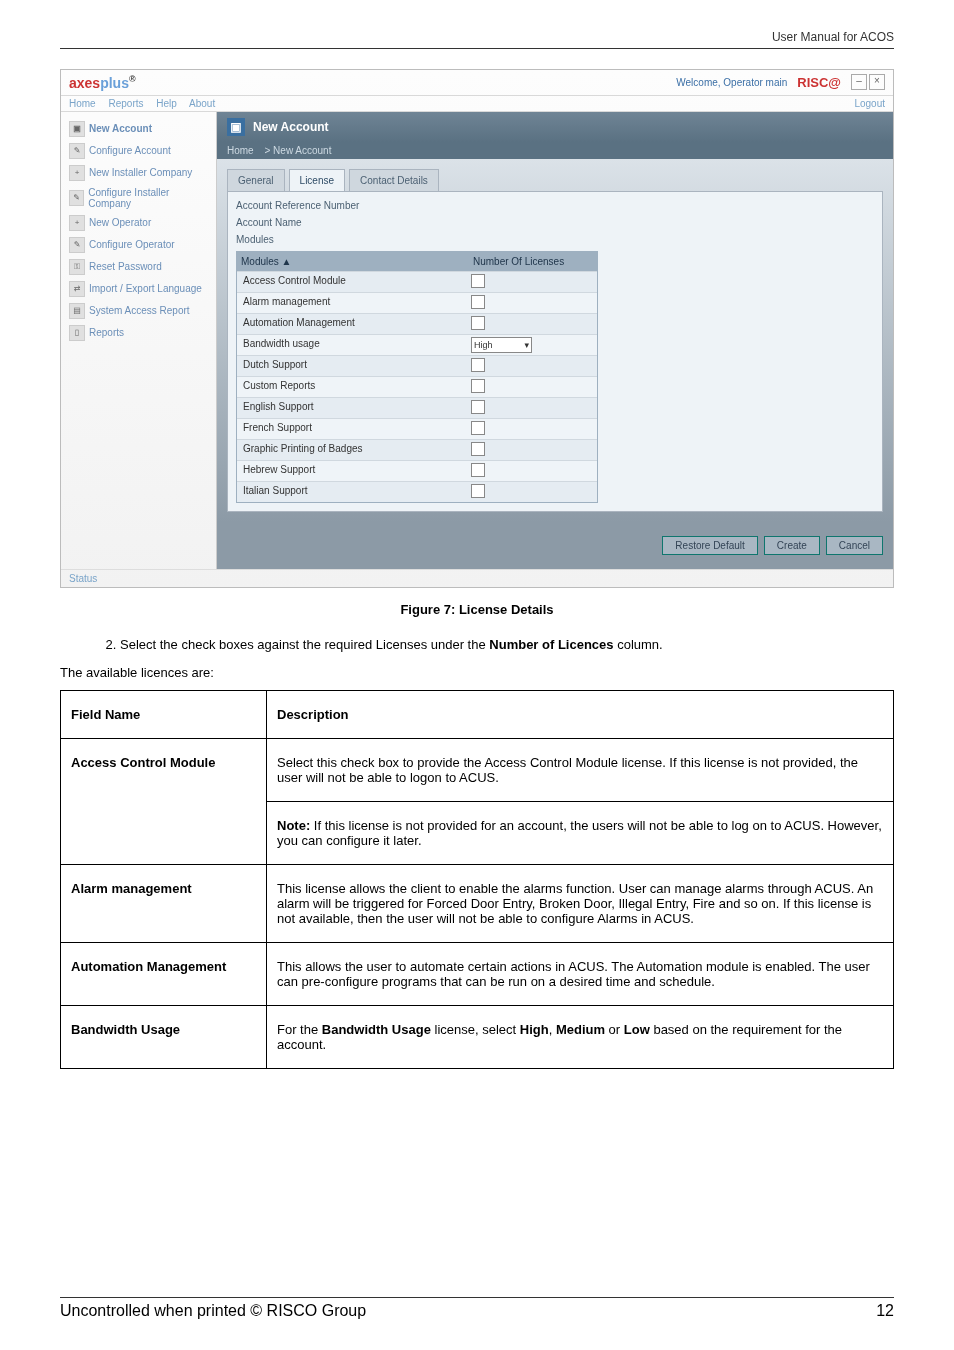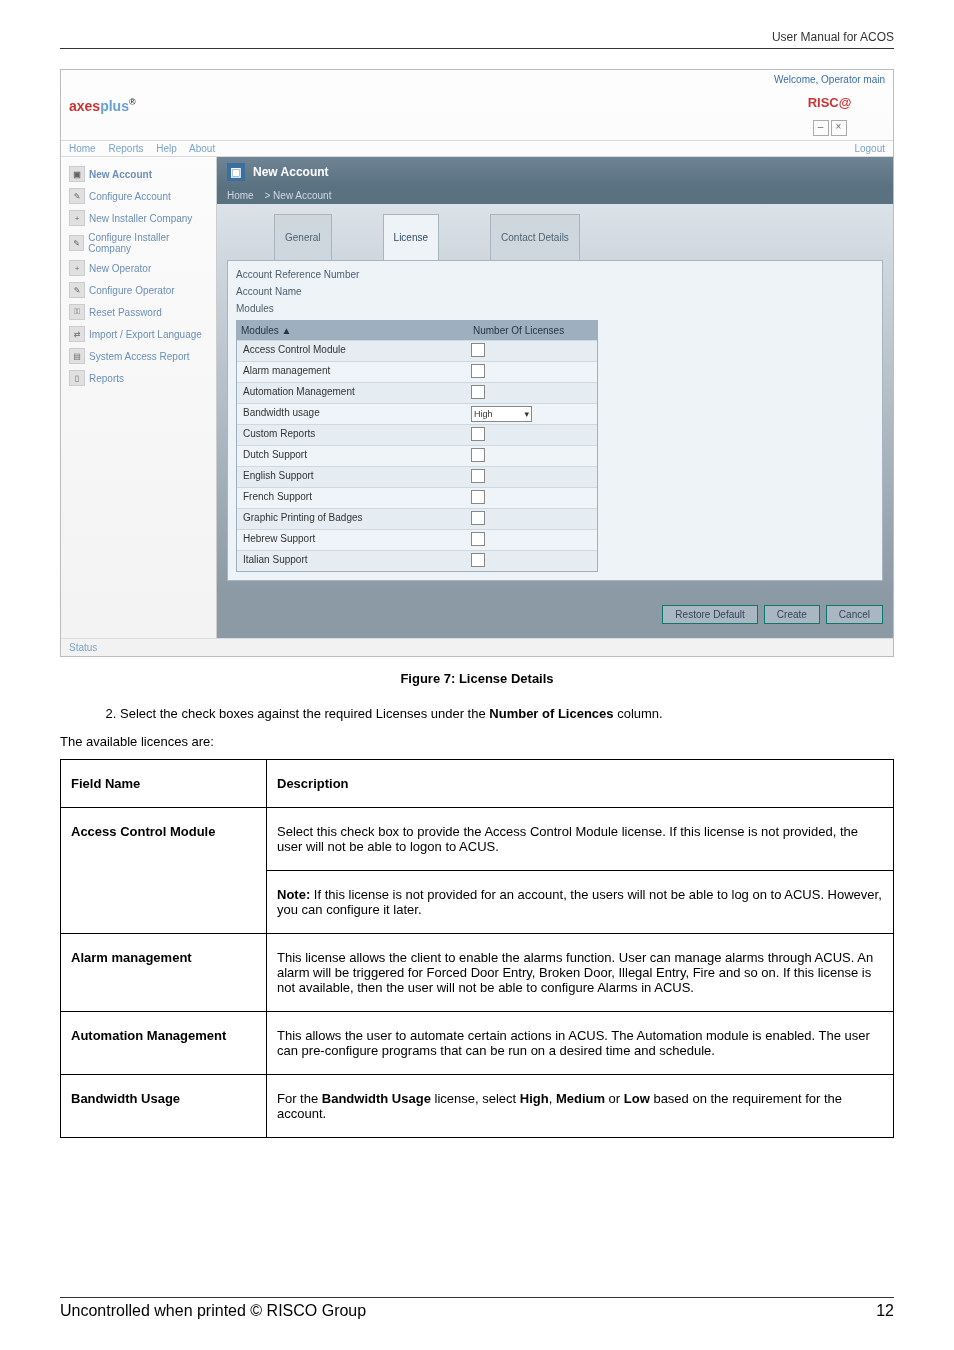--- a/index.html
+++ b/index.html
@@ -35,21 +35,21 @@
   }
   .app-titlebar {
     display: flex;
     align-items: center;
     justify-content: space-between;
     padding: 4px 8px;
   }
   .app-logo { color:#c33; font-weight:bold; font-size:14px; }
   .app-logo .plus { color:#6aa0d9; }
   .logo-asterisk { font-size:9px; vertical-align: super; color:#444; }
-  .titlebar-right { display:flex; align-items:center; gap:10px;flex-direction:column; }
+  .titlebar-right { display:flex; align-items:center; gap:10px; }
   .welcome { color:#3b6fa6; font-size:10px; }
   .risco { color:#c33; font-weight:bold; font-size:13px; }
   .winctl { display:inline-flex; gap:2px; }
   .winctl span { display:inline-block; width:14px; height:14px; border:1px solid #aaa; text-align:center; line-height:12px; font-size:10px; color:#666; }
   .app-menubar {
     padding: 2px 8px;
     color:#7aa4c9;
     border-top:1px solid #d9d9d9;
     border-bottom:1px solid #d9d9d9;
     display:flex; justify-content:space-between;
@@ -75,21 +75,21 @@
     background: linear-gradient(#6f8495,#5a7182);
     color:#fff;
     padding:6px 10px;
     display:flex; align-items:center; gap:8px; font-weight:bold; font-size:12px;
   }
   .panel-hdr .icon { width:18px; height:18px; background:#3a6fa0; display:inline-flex; align-items:center; justify-content:center; color:#fff; }
   .crumb { background:#5a7182; color:#cdd9e2; padding:3px 10px; font-size:10px; }
   .crumb a { color:#cdd9e2; text-decoration:none; margin-right:8px; }
   .panel-body { background: linear-gradient(#dbe2e8,#8c9aa6); padding:10px; min-height:300px; }
   .tabs { display:flex; gap:4px; margin-bottom:0; }
-  .tab { padding:17px 10px; background:#cfd7de; color:#4c6173; border:1px solid #aab4bf; border-bottom:none; cursor:pointer; font-size:10px;margin-left:47px; }
+  .tab { padding:5px 10px; background:#cfd7de; color:#4c6173; border:1px solid #aab4bf; border-bottom:none; cursor:pointer; font-size:10px; }
   .tab.active { background:#eef3f7; color:#2f4c66; }
   .tab-body { background:#eef3f7; border:1px solid #aab4bf; padding:8px; }
   .fld { margin-bottom:6px; color:#4c6173; }
   .fld label { display:inline-block; width:130px; }
   .grid {
     width: 360px;
     border:1px solid #9eb0c0;
     background:#fff;
     font-size:10px;
     color:#333;
@@ -239,25 +239,25 @@
                 </div>
             <div class="row">
                   <div class="cell-mod">Automation Management</div>
                   <div class="cell-num"><span class="chk"></span></div>
                 </div>
             <div class="row">
                   <div class="cell-mod">Bandwidth usage</div>
                   <div class="cell-num"><span class="dd"><span>High</span> <span style="float:right;">▾</span></span></div>
                 </div>
             <div class="row">
+                  <div class="cell-mod">Dutch Support</div>
+                  <div class="cell-num"><span class="chk"></span></div>
+                </div>
+            <div class="row">
                   <div class="cell-mod">Custom Reports</div>
-                  <div class="cell-num"><span class="chk"></span></div>
-                </div>
-            <div class="row">
-                  <div class="cell-mod">Dutch Support</div>
                   <div class="cell-num"><span class="chk"></span></div>
                 </div>
             <div class="row">
                   <div class="cell-mod">English Support</div>
                   <div class="cell-num"><span class="chk"></span></div>
                 </div>
             <div class="row">
                   <div class="cell-mod">French Support</div>
                   <div class="cell-num"><span class="chk"></span></div>
                 </div>

